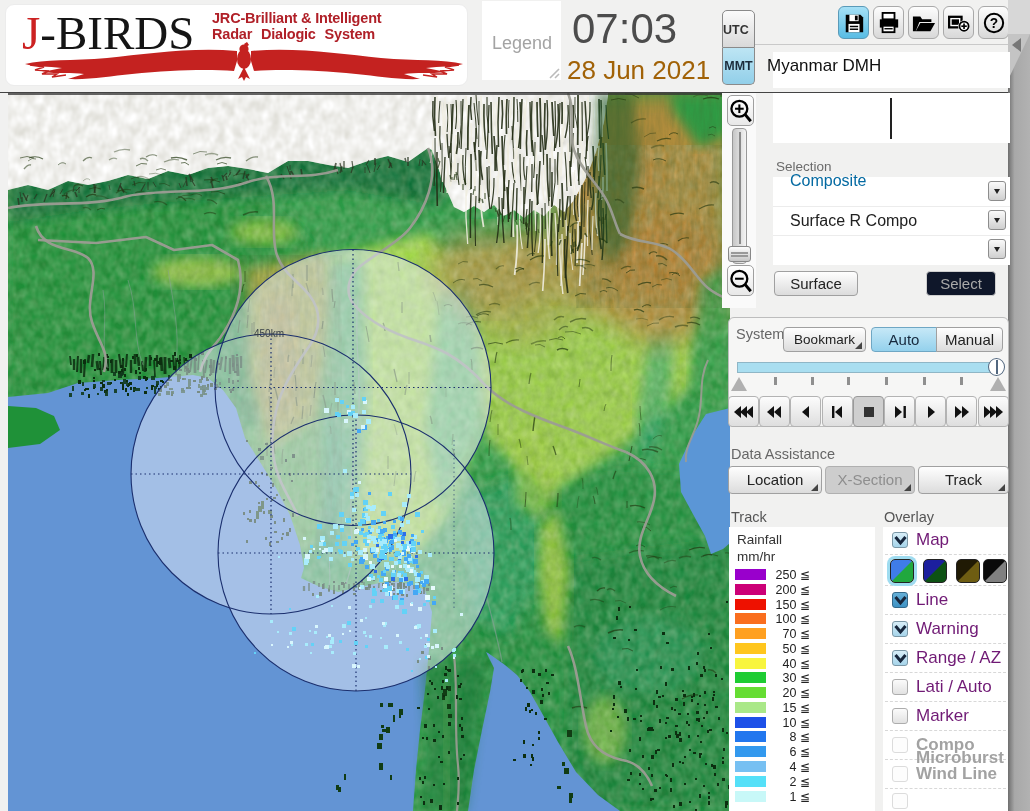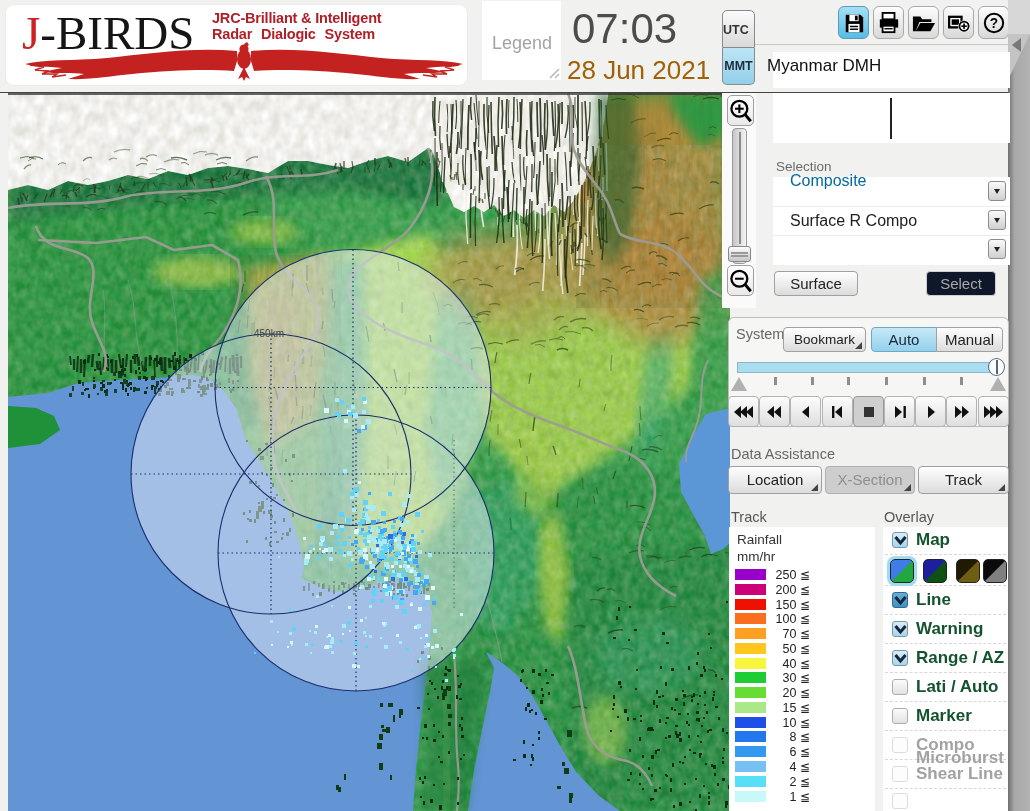--- a/index.html
+++ b/index.html
@@ -3,21 +3,21 @@
 *{margin:0;padding:0;box-sizing:border-box}
 body{width:1030px;height:811px;position:relative;overflow:hidden;font-family:"Liberation Sans",sans-serif;background:#f1f1f0}
 .abs{position:absolute}
 .btn{position:absolute;border:1px solid #a0a0a0;border-radius:4px;background:linear-gradient(#fefefe,#dcdcdc);color:#222;text-align:center}
 .tbtn{position:absolute;width:31px;height:33px;border:1px solid #a9a9a9;border-radius:6px;background:linear-gradient(#fdfdfd,#d8d8d8);display:flex;align-items:center;justify-content:center}
 .ddb{position:absolute;width:18px;height:20px;border:1px solid #8d8d8d;border-radius:3px;background:linear-gradient(#fafafa,#cfcfcf);display:flex;align-items:center;justify-content:center}
 .ddb i{width:0;height:0;border:3.5px solid transparent;border-top:5px solid #222;margin-top:4px}
 .cb{position:absolute;width:16px;height:16px;border:1px solid #7a97a6;border-radius:3px;background:linear-gradient(#d8eef8,#a6d4ea);display:flex;align-items:center;justify-content:center}
 .cbu{background:linear-gradient(#fbfbfb,#e2e2e2);border-color:#adadad}
 .cbd{background:#fdfdfd;border-color:#dcdcdc}
-.olbl{position:absolute;font-size:17px;font-weight:700;color:#14532d;left:916px}
+.olbl{position:absolute;font-size:17px;font-weight:400;color:#701a75;left:916px}
 .glbl{position:absolute;font-size:17px;font-weight:600;color:#a2a2a2;left:916px}
 .sep{position:absolute;left:885px;width:121px;border-top:1px dashed #d8d8d8}
 .lrow{position:absolute;font-size:12.5px;color:#222;width:74px;text-align:right}
 .pbt{position:absolute;width:31px;height:31px;border:1px solid #b3b3b3;border-radius:4px;background:linear-gradient(#fcfcfc,#dedede);display:flex;align-items:center;justify-content:center}
 </style></head><body>
 <div class="abs" style="left:0;top:0;width:1030px;height:93px;background:#f1f1f0;border-bottom:1px solid #444"></div>
 <div class="abs" style="left:5px;top:4px;width:463px;height:82px;background:#fff;border-radius:9px;border:1px solid #ececec"></div>
 <div class="abs" style="left:22px;top:6px;font-family:'Liberation Serif',serif;font-weight:normal;font-size:47px;color:#151515"><span style="color:#cc2222">J</span>-BIRDS</div>
 <div class="abs" style="left:212px;top:10px;font-size:14.5px;font-weight:bold;color:#b02028;letter-spacing:-0.2px;line-height:16px">JRC-Brilliant &amp; Intelligent<br><span style="word-spacing:5px">Radar Dialogic System</span></div>
 <svg width="445" height="44" viewBox="0 0 445 44" style="position:absolute;left:22px;top:41px">
@@ -1938,18 +1938,18 @@
     </svg>
   </div>
 <div class="olbl" style="top:648px">Range / AZ</div>
 <div class="cb cbu" style="left:892px;top:679px"></div>
 <div class="olbl" style="top:677px">Lati / Auto</div>
 <div class="cb cbu" style="left:892px;top:708px"></div>
 <div class="olbl" style="top:706px">Marker</div>
 <div class="cb cbd" style="left:892px;top:737px"></div>
 <div class="glbl" style="top:735px">Compo</div>
 <div class="cb cbd" style="left:892px;top:766px"></div>
-<div class="glbl" style="top:764px">Shear Line</div>
+<div class="glbl" style="top:764px">Wind Line</div>
 <div class="cb cbd" style="left:892px;top:793px"></div>
 <div class="glbl" style="top:748px">Microburst</div>
 <div class="abs" style="left:890px;top:559px;width:24px;height:24px;border:1.5px solid #222;border-radius:5px;box-shadow:0 0 0 3px #9fdcf0;background:linear-gradient(135deg,#3f7ce8 49%,#21a83e 51%)"></div>
 <div class="abs" style="left:923px;top:559px;width:24px;height:24px;border:1.5px solid #222;border-radius:5px;background:linear-gradient(135deg,#1c1f9e 49%,#0d5214 51%)"></div>
 <div class="abs" style="left:956px;top:559px;width:24px;height:24px;border:1.5px solid #222;border-radius:5px;background:linear-gradient(135deg,#201a04 49%,#6e5d12 51%)"></div>
 <div class="abs" style="left:983px;top:559px;width:24px;height:24px;border:1.5px solid #222;border-radius:5px;background:linear-gradient(135deg,#0a0a0a 49%,#808080 51%)"></div>
 </body></html>

